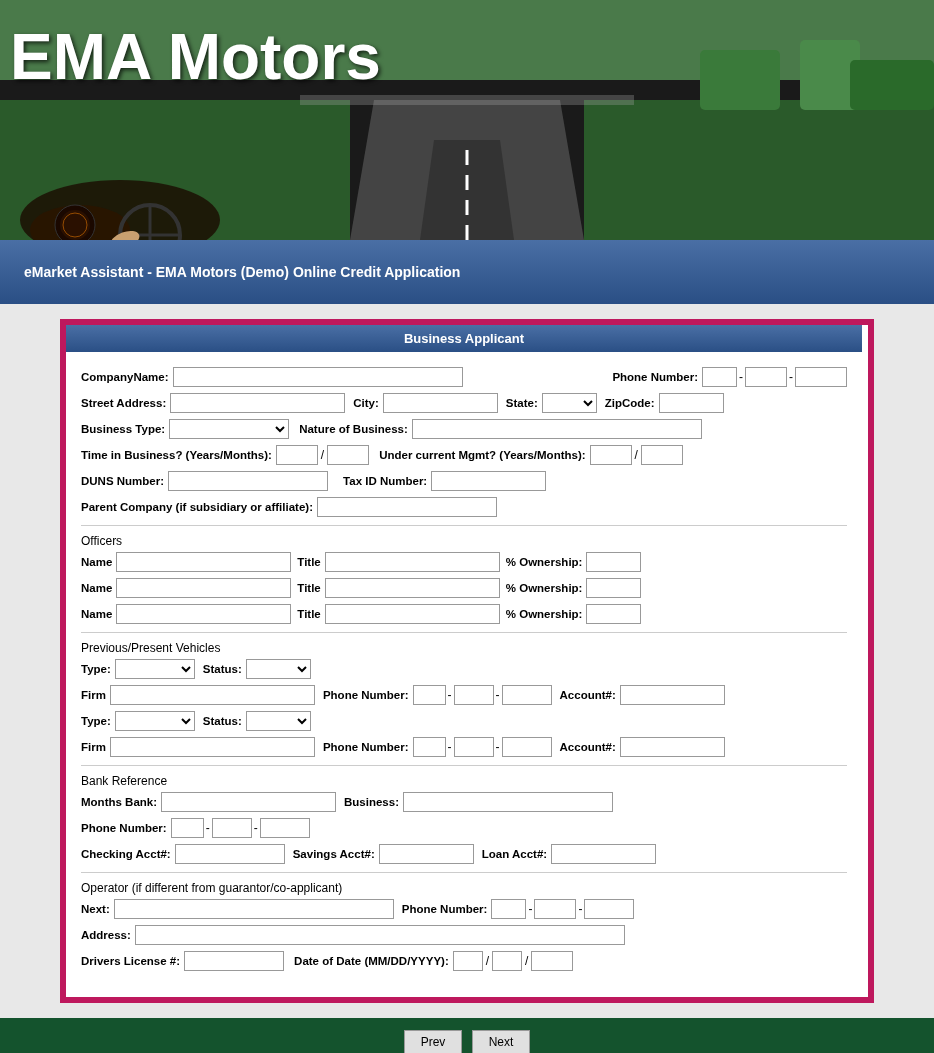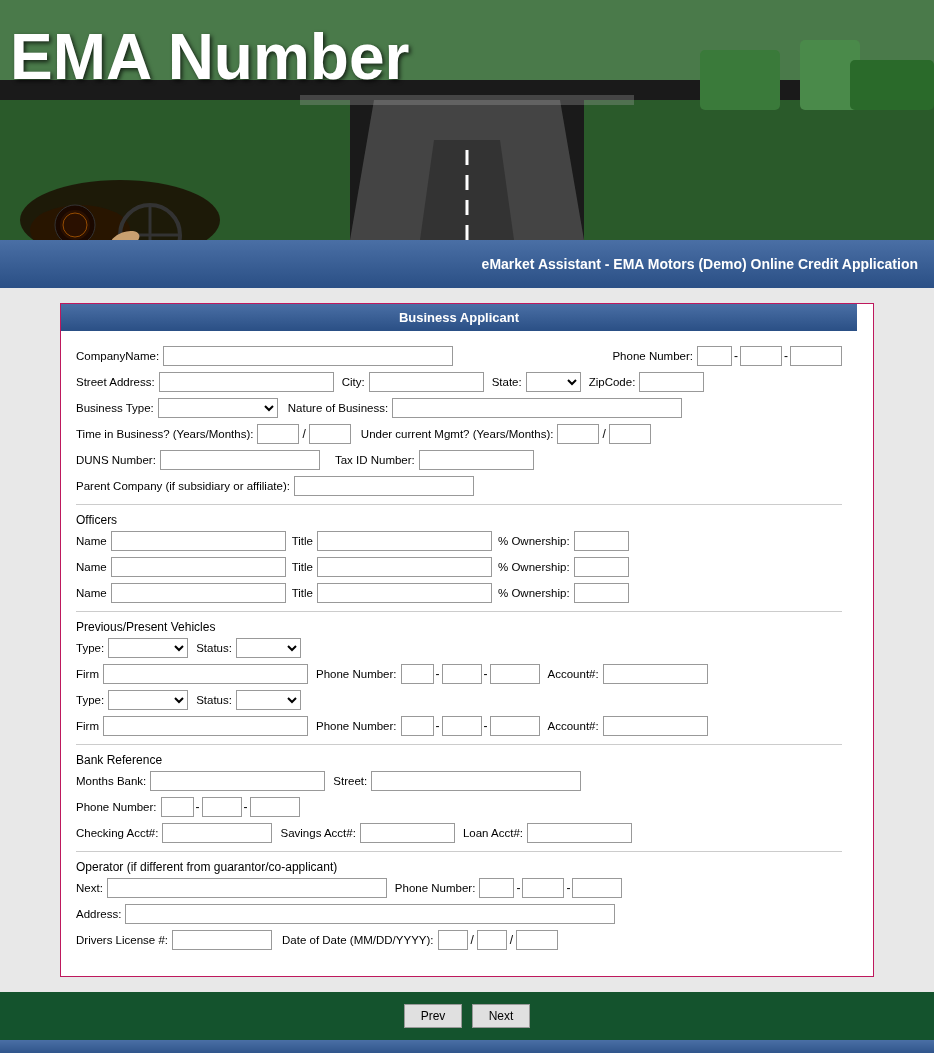--- a/index.html
+++ b/index.html
@@ -26,37 +26,37 @@
       color: white;
       font-family: Arial, sans-serif;
       text-shadow: 2px 2px 4px rgba(0,0,0,0.7);
       z-index: 10;
     }
 
     
     .title-bar {
       background: linear-gradient(to bottom, #4a6fa5, #2a4f85);
       color: white;
-      text-align: right;
-      padding: 16px;
+      text-align: left;
+      padding: 24px;
       font-size: 14px;
       font-weight: bold;
     }
 
     
     .main-content {
       background: #e8e8e8;
       padding: 15px 60px;
     }
 
     
     .form-container {
       background: white;
-      border: 1px solid #be185d;
-      padding: 0 16px 15px 0;
+      border: 6px solid #be185d;
+      padding: 0 6px 15px 0;
     }
 
     .form-section-title {
       background: linear-gradient(to bottom, #4a6fa5, #2a4f85);
       color: white;
       text-align: center;
       padding: 6px;
       font-size: 13px;
       font-weight: bold;
       margin-bottom: 10px;
@@ -70,20 +70,21 @@
       display: flex;
       align-items: center;
       margin-bottom: 6px;
       flex-wrap: wrap;
     }
 
     label {
       white-space: nowrap;
       margin-right: 4px;
       font-size: 11.5px;
+      font-weight: bold;
     }
 
     input[type="text"] {
       border: 1px solid #999;
       height: 20px;
       font-size: 11px;
       padding: 1px 3px;
       background: white;
     }
 
@@ -162,21 +163,21 @@
     <line x1="120" y1="235" x2="180" y2="235" stroke="#333" stroke-width="3"></line>
 
     <ellipse cx="125" cy="240" rx="15" ry="8" fill="#c8a070" transform="rotate(-20, 125, 240)"></ellipse>
 
     <rect x="700" y="50" width="80" height="60" fill="#3a7a3a" rx="5"></rect>
     <rect x="800" y="40" width="60" height="70" fill="#4a8a4a" rx="5"></rect>
     <rect x="850" y="60" width="84" height="50" fill="#2a6a2a" rx="5"></rect>
 
     <rect x="300" y="95" width="334" height="10" fill="#aaaaaa" opacity="0.3"></rect>
   </svg>
-  <div class="header-title">EMA Number</div>
+  <div class="header-title">EMA Motors</div>
 </div>
 
 <div class="title-bar">
   <span>eMarket Assistant - EMA Motors (Demo) Online Credit Application</span>
 </div>
 
 <div class="main-content">
   <div class="form-container">
 
     <div class="form-section-title">
@@ -324,21 +325,21 @@
         <label style="margin-left:8px;">Account#:</label>
         <input type="text" style="width: 105px;">
       </div>
 
       <hr class="divider">
 
       <div class="section-label">Bank Reference</div>
       <div class="form-row">
         <label>Months Bank:</label>
         <input type="text" style="width: 175px;">
-        <label style="margin-left:8px;">Street:</label>
+        <label style="margin-left:8px;">Business:</label>
         <input type="text" style="width: 210px;">
       </div>
       <div class="form-row">
         <label>Phone Number:</label>
         <input type="text" style="width: 33px;">
         <span class="dash">-</span>
         <input type="text" style="width: 40px;">
         <span class="dash">-</span>
         <input type="text" style="width: 50px;">
       </div>

